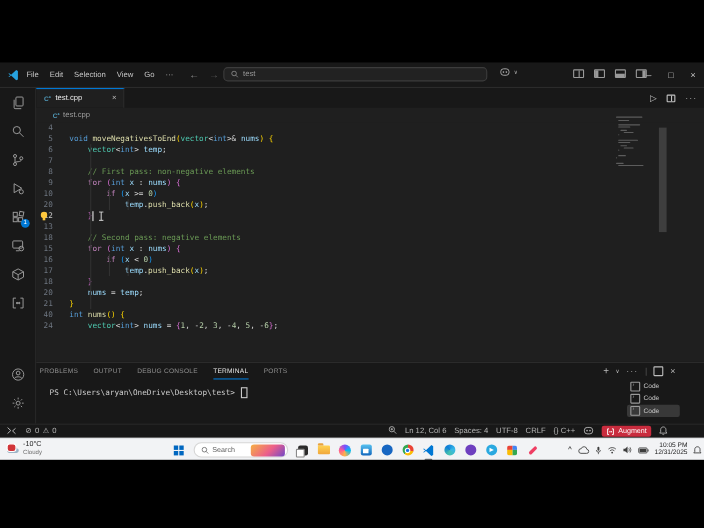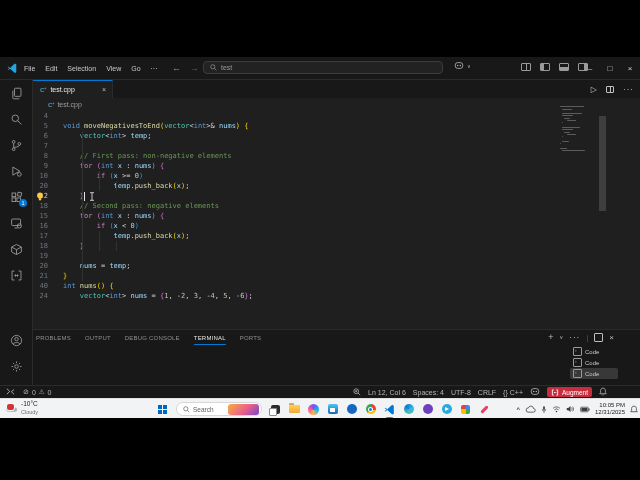--- a/index.html
+++ b/index.html
@@ -348,42 +348,42 @@
               </div>
               <div class="cl">
                 <span class="ln">20</span>
                 <span class="lt"><span class="s-d">            </span><span class="s-v">temp</span><span class="s-d">.</span><span class="s-fn">push_back</span><span class="s-b1">(</span><span class="s-v">x</span><span class="s-b1">)</span><span class="s-d">;</span></span>
               </div>
               <div class="cl cur">
                 <span class="ln">12</span>
                 <span class="lt"><span class="s-d">    </span><span class="s-b2">}</span></span>
               </div>
               <div class="cl">
+                <span class="ln">13</span>
+                <span class="lt"></span>
+              </div>
+              <div class="cl">
                 <span class="ln">18</span>
                 <span class="lt"><span class="s-d">    </span><span class="s-c">// Second pass: negative elements</span></span>
               </div>
               <div class="cl">
                 <span class="ln">15</span>
                 <span class="lt"><span class="s-d">    </span><span class="s-ctl">for </span><span class="s-b2">(</span><span class="s-kw">int</span><span class="s-d"> </span><span class="s-v">x</span><span class="s-d"> : </span><span class="s-v">nums</span><span class="s-b2">)</span><span class="s-d"> </span><span class="s-b2">{</span></span>
               </div>
               <div class="cl">
                 <span class="ln">16</span>
                 <span class="lt"><span class="s-d">        </span><span class="s-ctl">if </span><span class="s-b3">(</span><span class="s-v">x</span><span class="s-d"> &lt; </span><span class="s-n">0</span><span class="s-b3">)</span></span>
               </div>
               <div class="cl">
                 <span class="ln">17</span>
                 <span class="lt"><span class="s-d">            </span><span class="s-v">temp</span><span class="s-d">.</span><span class="s-fn">push_back</span><span class="s-b1">(</span><span class="s-v">x</span><span class="s-b1">)</span><span class="s-d">;</span></span>
               </div>
               <div class="cl">
                 <span class="ln">18</span>
                 <span class="lt"><span class="s-d">    </span><span class="s-b2">}</span></span>
-              </div>
-              <div class="cl">
-                <span class="ln">19</span>
-                <span class="lt"></span>
               </div>
               <div class="cl">
                 <span class="ln">20</span>
                 <span class="lt"><span class="s-d">    </span><span class="s-v">nums</span><span class="s-d"> = </span><span class="s-v">temp</span><span class="s-d">;</span></span>
               </div>
               <div class="cl">
                 <span class="ln">21</span>
                 <span class="lt"><span class="s-b1">}</span></span>
               </div>
               <div class="cl">
@@ -417,20 +417,24 @@
               <span class="ptab active">TERMINAL</span>
               <span class="ptab">PORTS</span>
             </div>
           <div class="picons">
             <span style="font-size:9px;">+</span>
             <span style="font-size:5px;">∨</span>
             <span style="letter-spacing:1px;">···</span>
             <span class="pdiv">|</span>
             <span class="pbox"></span>
             <span>×</span>
+          </div>
+          <div class="prompt">
+            <span>PS C:\Users\aryan\OneDrive\Desktop\test&gt; </span>
+            <span class="tcursor"></span>
           </div>
           <div class="termlist" id="termlist">
               <div class="trow">
                 <span class="term-ico"></span>
                 <span>Code</span>
               </div>
               <div class="trow">
                 <span class="term-ico"></span>
                 <span>Code</span>
               </div>

